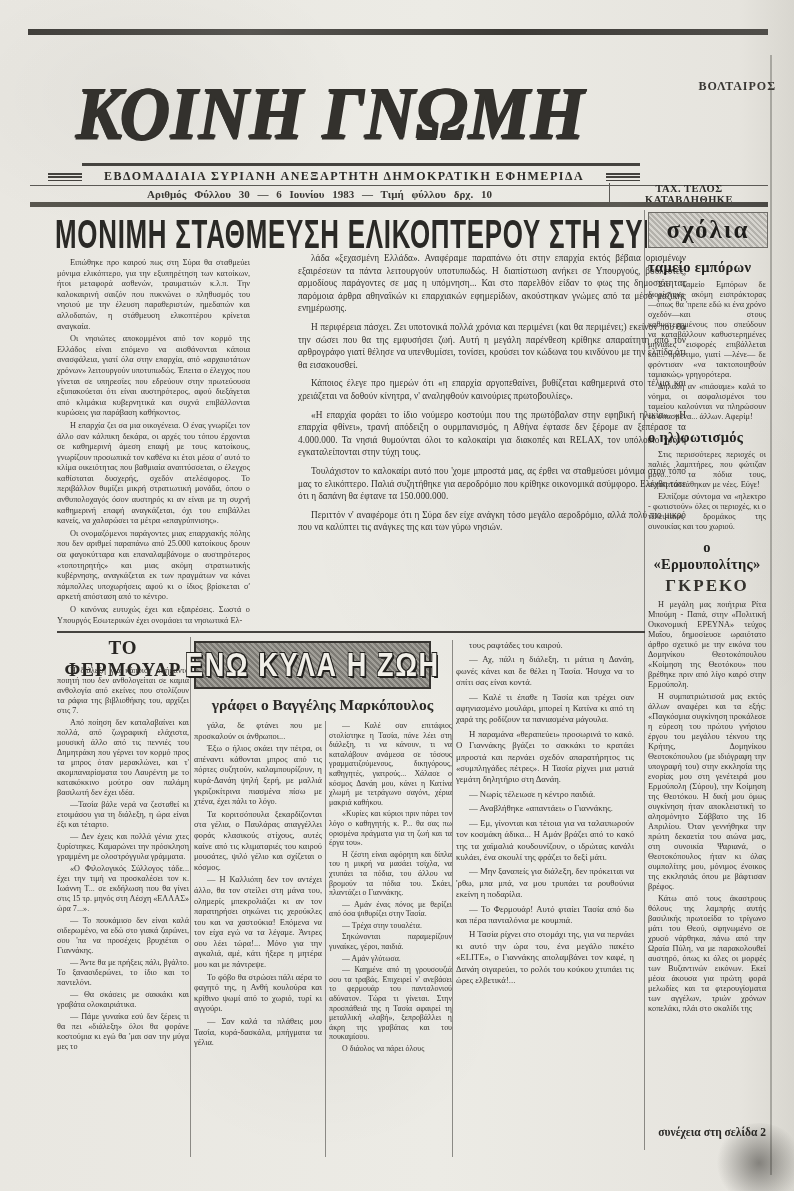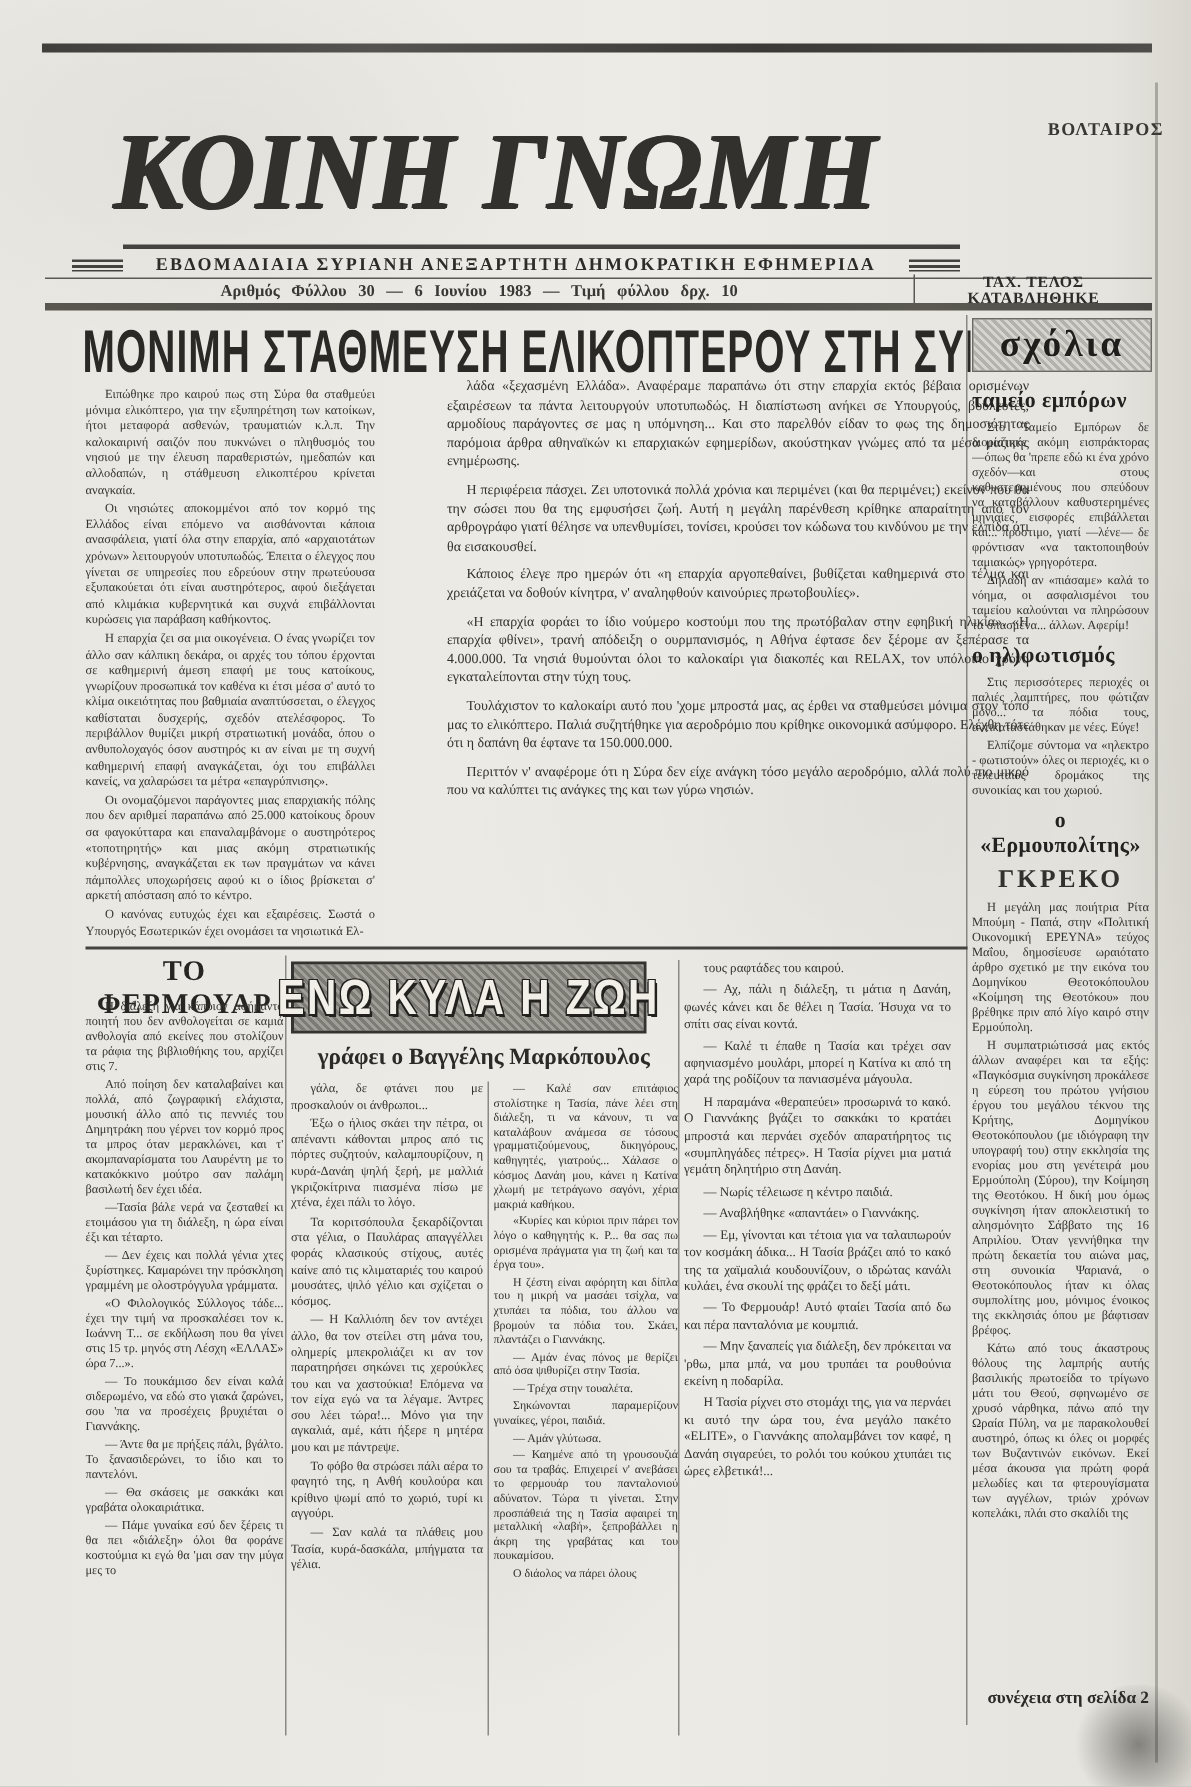--- a/index.html
+++ b/index.html
@@ -225,21 +225,21 @@
       <p class="para">— Καημένε από τη γρουσουζιά σου τα τραβάς. Επιχειρεί ν' ανεβάσει το φερμουάρ του πανταλονιού αδύνατον. Τώρα τι γίνεται. Στην προσπάθειά της η Τασία αφαιρεί τη μεταλλική «λαβή», ξεπροβάλλει η άκρη της γραβάτας και του πουκαμίσου.</p>
       <p class="para">Ο διάολος να πάρει όλους</p>
     </div>
   <div id="life-colC" class="col">
       <p class="para">τους ραφτάδες του καιρού.</p>
       <p class="para">— Αχ, πάλι η διάλεξη, τι μάτια η Δανάη, φωνές κάνει και δε θέλει η Τασία. Ήσυχα να το σπίτι σας είναι κοντά.</p>
       <p class="para">— Καλέ τι έπαθε η Τασία και τρέχει σαν αφηνιασμένο μουλάρι, μπορεί η Κατίνα κι από τη χαρά της ροδίζουν τα πανιασμένα μάγουλα.</p>
       <p class="para">Η παραμάνα «θεραπεύει» προσωρινά το κακό. Ο Γιαννάκης βγάζει το σακκάκι το κρατάει μπροστά και περνάει σχεδόν απαρατήρητος τις «συμπληγάδες πέτρες». Η Τασία ρίχνει μια ματιά γεμάτη δηλητήριο στη Δανάη.</p>
       <p class="para">— Νωρίς τέλειωσε η κέντρο παιδιά.</p>
       <p class="para">— Αναβλήθηκε «απαντάει» ο Γιαννάκης.</p>
-      <p class="para">— Εμ, γίνονται και τέτοια για να ταλαιπωρούν τον κοσμάκη άδικα... Η Τασία βράζει από το κακό της τα χαϊμαλιά κουδουνίζουν, ο ιδρώτας κανάλι κυλάει, ένα σκουλί της φράζει το δεξί μάτι.</p>
+      <p class="para">— Εμ, γίνονται και τέτοια για να ταλαιπωρούν τον κοσμάκη άδικα... Η Αμάν βράζει από το κακό της τα χαϊμαλιά κουδουνίζουν, ο ιδρώτας κανάλι κυλάει, ένα σκουλί της φράζει το δεξί μάτι.</p>
+      <p class="para">— Μην ξαναπείς για διάλεξη, δεν πρόκειται να 'ρθω, μπα μπά, να μου τρυπάει τα ρουθούνια εκείνη η ποδαρίλα.</p>
       <p class="para">— Το Φερμουάρ! Αυτό φταίει Τασία από δω και πέρα πανταλόνια με κουμπιά.</p>
-      <p class="para">— Μην ξαναπείς για διάλεξη, δεν πρόκειται να 'ρθω, μπα μπά, να μου τρυπάει τα ρουθούνια εκείνη η ποδαρίλα.</p>
       <p class="para">Η Τασία ρίχνει στο στομάχι της, για να περνάει κι αυτό την ώρα του, ένα μεγάλο πακέτο «ELITE», ο Γιαννάκης απολαμβάνει τον καφέ, η Δανάη σιγαρεύει, το ρολόι του κούκου χτυπάει τις ώρες ελβετικά!...</p>
     </div>
 
   <div id="edge-right" class="abs"></div>
   <div id="smudge" class="abs"></div>
 </div>
 
 </body></html>

